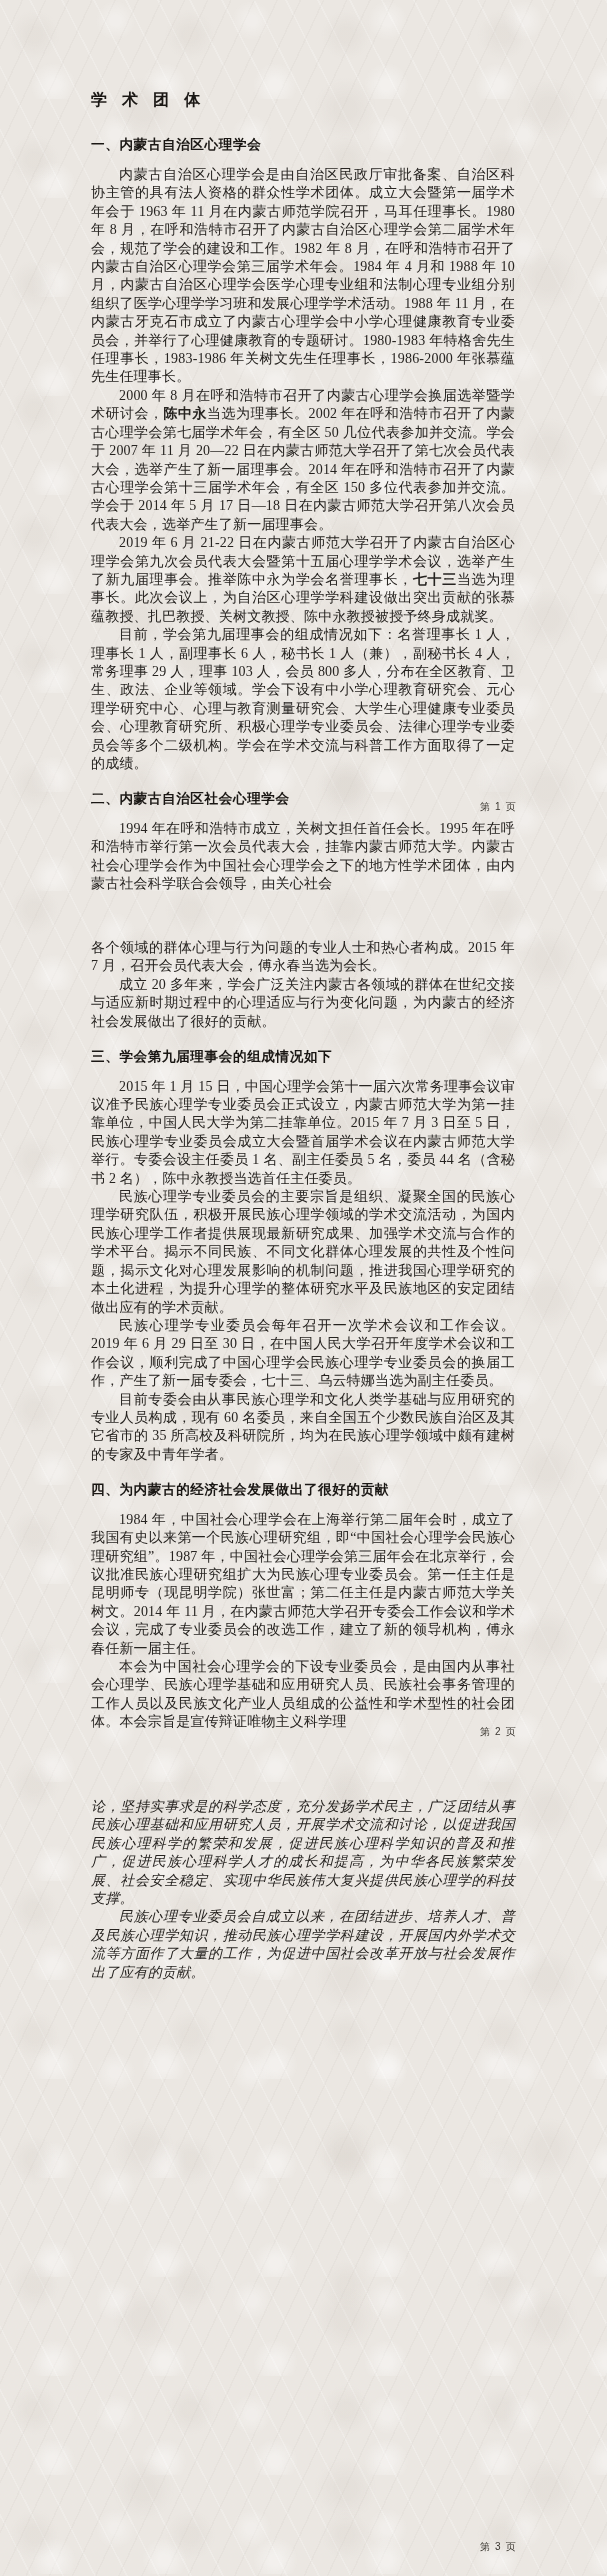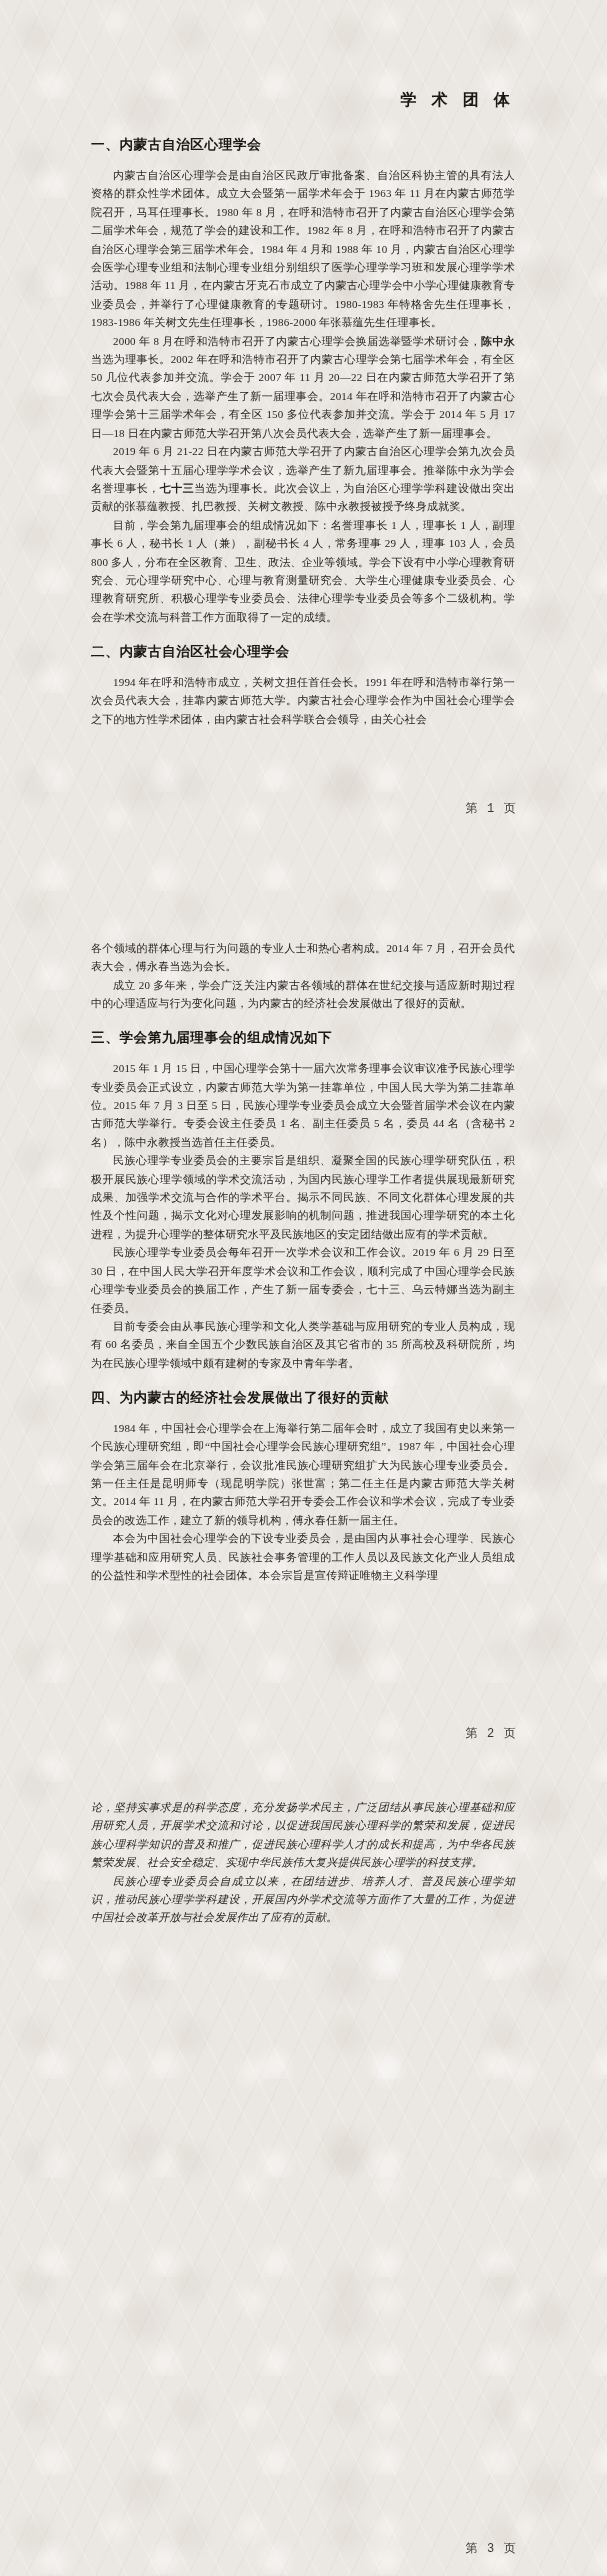--- a/index.html
+++ b/index.html
@@ -18,82 +18,82 @@
       repeating-linear-gradient(63deg, transparent 0 27px, rgba(255,255,255,0.22) 27px 28.5px);
     background-size: 156px 125px, 202px 170px, 111px 99px, 136px 114px, auto, auto;
     font-family:"Liberation Serif", serif;
     color:#24211e;
   }
   .page{position:absolute;left:91px;width:424px;}
   #page-1{top:90px;}
   #page-2{top:939px;}
   #page-3{top:1798px;font-style:italic;}
   .doc-title{
-    text-align:right;
+    text-align:left;
     font-family:"Liberation Sans", sans-serif;
     font-weight:bold;
     font-size:16px;
     line-height:20px;
     letter-spacing:5.3px;
     color:#1a1714;
     margin:0 0 26px 0;
   }
   .section-heading{
     font-family:"Liberation Sans", sans-serif;
     font-weight:bold;
     font-size:13.6px;
     line-height:18px;
     letter-spacing:0.6px;
     color:#1a1714;
     margin:16.6px 0 12px 0;
   }
   #page-1 .section-heading:first-child{margin-top:4px;}
   .body-para{
-    font-size:11px;
+    font-size:14px;
     line-height:18.4px;
     letter-spacing:0.2px;
     text-align:justify;
     margin:0;
     color:#262320;
   }
   .body-para.indent{text-indent:2em;}
   .bold-run{font-weight:bold;margin-top:22px;}
   .footer{
     position:absolute;
     right:90px;
-    font-size:12px;
+    font-size:10px;
     letter-spacing:1.2px;
     color:#3a3630;
-    font-family:Liberation Mono, monospace;
+    font-family:Liberation Sans, sans-serif;
   }
   #footer-1{top:800px;}
   #footer-2{top:1725px;}
   #footer-3{top:2540px;}
 </style>
 </head>
 <body>
 
 <div id="root">
 
   <div class="page" id="page-1">
     <div class="doc-title">学 术 团 体</div>
     <div id="page-1-blocks">
         <div class="section-heading">一、内蒙古自治区心理学会</div>
         <p class="body-para indent"><span>内蒙古自治区心理学会是由自治区民政厅审批备案、自治区科协主管的具有法人资格的群众性学术团体。成立大会暨第一届学术年会于 1963 年 11 月在内蒙古师范学院召开，马耳任理事长。1980 年 8 月，在呼和浩特市召开了内蒙古自治区心理学会第二届学术年会，规范了学会的建设和工作。1982 年 8 月，在呼和浩特市召开了内蒙古自治区心理学会第三届学术年会。1984 年 4 月和 1988 年 10 月，内蒙古自治区心理学会医学心理专业组和法制心理专业组分别组织了医学心理学学习班和发展心理学学术活动。1988 年 11 月，在内蒙古牙克石市成立了内蒙古心理学会中小学心理健康教育专业委员会，并举行了心理健康教育的专题研讨。1980-1983 年特格舍先生任理事长，1983-1986 年关树文先生任理事长，1986-2000 年张慕蕴先生任理事长。</span></p>
         <p class="body-para indent"><span>2000 年 8 月在呼和浩特市召开了内蒙古心理学会换届选举暨学术研讨会，</span><span class="bold-run">陈中永</span><span>当选为理事长。2002 年在呼和浩特市召开了内蒙古心理学会第七届学术年会，有全区 50 几位代表参加并交流。学会于 2007 年 11 月 20—22 日在内蒙古师范大学召开了第七次会员代表大会，选举产生了新一届理事会。2014 年在呼和浩特市召开了内蒙古心理学会第十三届学术年会，有全区 150 多位代表参加并交流。学会于 2014 年 5 月 17 日—18 日在内蒙古师范大学召开第八次会员代表大会，选举产生了新一届理事会。</span></p>
         <p class="body-para indent"><span>2019 年 6 月 21-22 日在内蒙古师范大学召开了内蒙古自治区心理学会第九次会员代表大会暨第十五届心理学学术会议，选举产生了新九届理事会。推举陈中永为学会名誉理事长，</span><span class="bold-run">七十三</span><span>当选为理事长。此次会议上，为自治区心理学学科建设做出突出贡献的张慕蕴教授、扎巴教授、关树文教授、陈中永教授被授予终身成就奖。</span></p>
         <p class="body-para indent"><span>目前，学会第九届理事会的组成情况如下：名誉理事长 1 人，理事长 1 人，副理事长 6 人，秘书长 1 人（兼），副秘书长 4 人，常务理事 29 人，理事 103 人，会员 800 多人，分布在全区教育、卫生、政法、企业等领域。学会下设有中小学心理教育研究会、元心理学研究中心、心理与教育测量研究会、大学生心理健康专业委员会、心理教育研究所、积极心理学专业委员会、法律心理学专业委员会等多个二级机构。学会在学术交流与科普工作方面取得了一定的成绩。</span></p>
         <div class="section-heading">二、内蒙古自治区社会心理学会</div>
-        <p class="body-para indent"><span>1994 年在呼和浩特市成立，关树文担任首任会长。1991 年在呼和浩特市举行第一次会员代表大会，挂靠内蒙古师范大学。内蒙古社会心理学会作为中国社会心理学会之下的地方性学术团体，由内蒙古社会科学联合会领导，由关心社会</span></p>
+        <p class="body-para indent"><span>1994 年在呼和浩特市成立，关树文担任首任会长。1995 年在呼和浩特市举行第一次会员代表大会，挂靠内蒙古师范大学。内蒙古社会心理学会作为中国社会心理学会之下的地方性学术团体，由内蒙古社会科学联合会领导，由关心社会</span></p>
       </div>
   </div>
 
   <div class="page" id="page-2">
     <div id="page-2-blocks">
-        <p class="body-para"><span>各个领域的群体心理与行为问题的专业人士和热心者构成。2014 年 7 月，召开会员代表大会，傅永春当选为会长。</span></p>
+        <p class="body-para"><span>各个领域的群体心理与行为问题的专业人士和热心者构成。2015 年 7 月，召开会员代表大会，傅永春当选为会长。</span></p>
         <p class="body-para indent"><span>成立 20 多年来，学会广泛关注内蒙古各领域的群体在世纪交接与适应新时期过程中的心理适应与行为变化问题，为内蒙古的经济社会发展做出了很好的贡献。</span></p>
         <div class="section-heading">三、学会第九届理事会的组成情况如下</div>
         <p class="body-para indent"><span>2015 年 1 月 15 日，中国心理学会第十一届六次常务理事会议审议准予民族心理学专业委员会正式设立，内蒙古师范大学为第一挂靠单位，中国人民大学为第二挂靠单位。2015 年 7 月 3 日至 5 日，民族心理学专业委员会成立大会暨首届学术会议在内蒙古师范大学举行。专委会设主任委员 1 名、副主任委员 5 名，委员 44 名（含秘书 2 名），陈中永教授当选首任主任委员。</span></p>
         <p class="body-para indent"><span>民族心理学专业委员会的主要宗旨是组织、凝聚全国的民族心理学研究队伍，积极开展民族心理学领域的学术交流活动，为国内民族心理学工作者提供展现最新研究成果、加强学术交流与合作的学术平台。揭示不同民族、不同文化群体心理发展的共性及个性问题，揭示文化对心理发展影响的机制问题，推进我国心理学研究的本土化进程，为提升心理学的整体研究水平及民族地区的安定团结做出应有的学术贡献。</span></p>
         <p class="body-para indent"><span>民族心理学专业委员会每年召开一次学术会议和工作会议。2019 年 6 月 29 日至 30 日，在中国人民大学召开年度学术会议和工作会议，顺利完成了中国心理学会民族心理学专业委员会的换届工作，产生了新一届专委会，七十三、乌云特娜当选为副主任委员。</span></p>
         <p class="body-para indent"><span>目前专委会由从事民族心理学和文化人类学基础与应用研究的专业人员构成，现有 60 名委员，来自全国五个少数民族自治区及其它省市的 35 所高校及科研院所，均为在民族心理学领域中颇有建树的专家及中青年学者。</span></p>
         <div class="section-heading">四、为内蒙古的经济社会发展做出了很好的贡献</div>
         <p class="body-para indent"><span>1984 年，中国社会心理学会在上海举行第二届年会时，成立了我国有史以来第一个民族心理研究组，即“中国社会心理学会民族心理研究组”。1987 年，中国社会心理学会第三届年会在北京举行，会议批准民族心理研究组扩大为民族心理专业委员会。第一任主任是昆明师专（现昆明学院）张世富；第二任主任是内蒙古师范大学关树文。2014 年 11 月，在内蒙古师范大学召开专委会工作会议和学术会议，完成了专业委员会的改选工作，建立了新的领导机构，傅永春任新一届主任。</span></p>
         <p class="body-para indent"><span>本会为中国社会心理学会的下设专业委员会，是由国内从事社会心理学、民族心理学基础和应用研究人员、民族社会事务管理的工作人员以及民族文化产业人员组成的公益性和学术型性的社会团体。本会宗旨是宣传辩证唯物主义科学理</span></p>
       </div>

